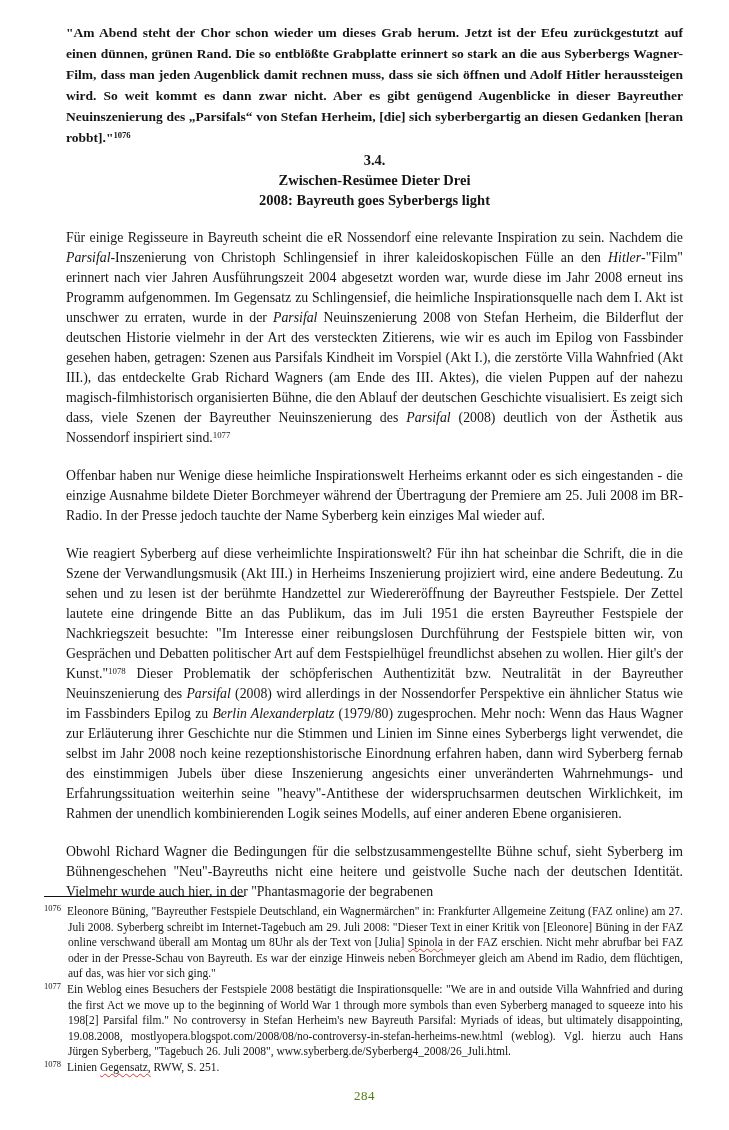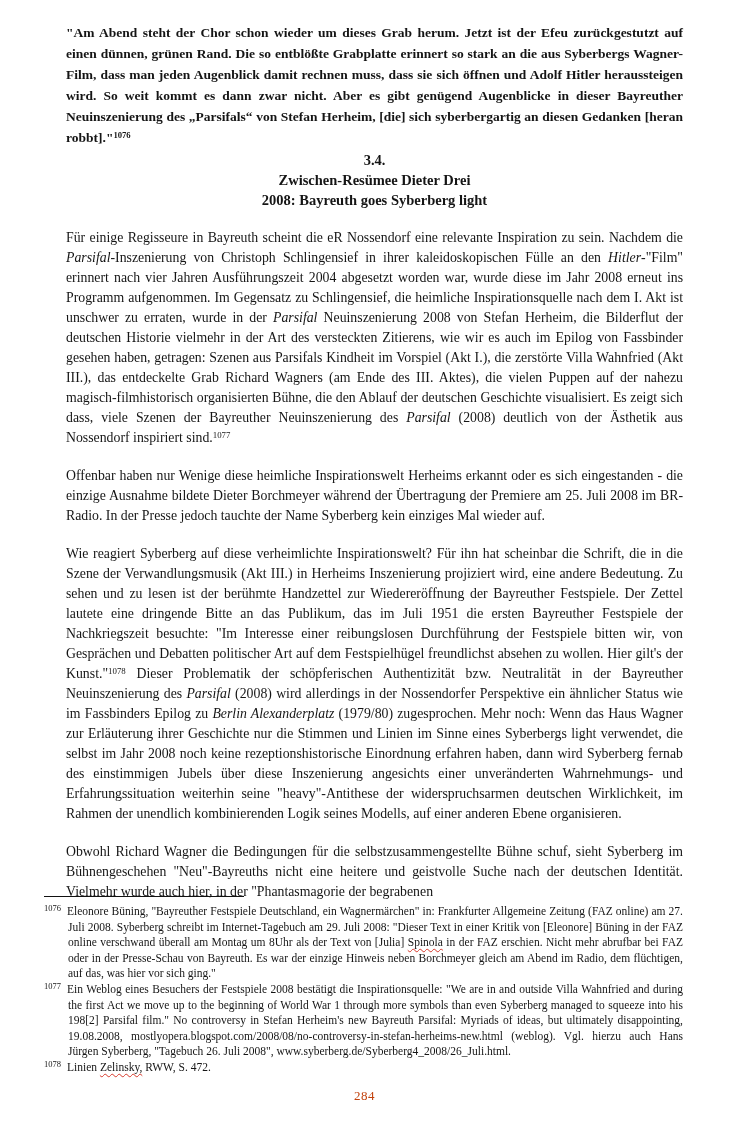--- a/index.html
+++ b/index.html
@@ -76,45 +76,45 @@
     position: relative;
     top: -0.45em;
     line-height: 0;
   }
   .page-number {
     position: absolute;
     left: 0;
     top: 1088px;
     width: 729px;
     text-align: center;
-    color: #c2410c;
+    color: #4d7c0f;
     font-size: 13px;
     letter-spacing: 0.5px;
   }
 </style>
 </head>
 <body>
 
 <div class="page">
 
   <div class="quote"><span>"Am Abend steht der Chor schon wieder um dieses Grab herum. Jetzt ist der Efeu zurückgestutzt auf einen dünnen, grünen Rand. Die so entblößte Grabplatte erinnert so stark an die aus Syberbergs Wagner-Film, dass man jeden Augenblick damit rechnen muss, dass sie sich öffnen und Adolf Hitler heraussteigen wird. So weit kommt es dann zwar nicht. Aber es gibt genügend Augenblicke in dieser Bayreuther Neuinszenierung des „Parsifals“ von Stefan Herheim, [die] sich syberbergartig an diesen Gedanken [heran robbt]."</span><sup class="ref">1076</sup></div>
 
   <div class="heading">
     <div>3.4.</div>
     <div>Zwischen-Resümee Dieter Drei</div>
-    <div>2008: Bayreuth goes Syberberg light</div>
+    <div>2008: Bayreuth goes Syberbergs light</div>
   </div>
 
   <div class="para"><span>Für einige Regisseure in Bayreuth scheint die eR Nossendorf eine relevante Inspiration zu sein. Nachdem die </span><span class="it">Parsifal</span><span>-Inszenierung von Christoph Schlingensief in ihrer kaleidoskopischen Fülle an den </span><span class="it">Hitler</span><span>-"Film" erinnert nach vier Jahren Ausführungszeit 2004 abgesetzt worden war, wurde diese im Jahr 2008 erneut ins Programm aufgenommen. Im Gegensatz zu Schlingensief, die heimliche Inspirationsquelle nach dem I. Akt ist unschwer zu erraten, wurde in der </span><span class="it">Parsifal</span><span> Neuinszenierung 2008 von Stefan Herheim, die Bilderflut der deutschen Historie vielmehr in der Art des versteckten Zitierens, wie wir es auch im Epilog von Fassbinder gesehen haben, getragen: Szenen aus Parsifals Kindheit im Vorspiel (Akt I.), die zerstörte Villa Wahnfried (Akt III.), das entdeckelte Grab Richard Wagners (am Ende des III. Aktes), die vielen Puppen auf der nahezu magisch-filmhistorisch organisierten Bühne, die den Ablauf der deutschen Geschichte visualisiert. Es zeigt sich dass, viele Szenen der Bayreuther Neuinszenierung des </span><span class="it">Parsifal</span><span> (2008) deutlich von der Ästhetik aus Nossendorf inspiriert sind.</span><sup class="ref">1077</sup></div>
   <div class="para"><span>Offenbar haben nur Wenige diese heimliche Inspirationswelt Herheims erkannt oder es sich eingestanden - die einzige Ausnahme bildete Dieter Borchmeyer während der Übertragung der Premiere am 25. Juli 2008 im BR-Radio. In der Presse jedoch tauchte der Name Syberberg kein einziges Mal wieder auf.</span></div>
   <div class="para"><span>Wie reagiert Syberberg auf diese verheimlichte Inspirationswelt? Für ihn hat scheinbar die Schrift, die in die Szene der Verwandlungsmusik (Akt III.) in Herheims Inszenierung projiziert wird, eine andere Bedeutung. Zu sehen und zu lesen ist der berühmte Handzettel zur Wiedereröffnung der Bayreuther Festspiele. Der Zettel lautete eine dringende Bitte an das Publikum, das im Juli 1951 die ersten Bayreuther Festspiele der Nachkriegszeit besuchte: "Im Interesse einer reibungslosen Durchführung der Festspiele bitten wir, von Gesprächen und Debatten politischer Art auf dem Festspielhügel freundlichst absehen zu wollen. Hier gilt's der Kunst."</span><sup class="ref">1078</sup><span> Dieser Problematik der schöpferischen Authentizität bzw. Neutralität in der Bayreuther Neuinszenierung des </span><span class="it">Parsifal</span><span> (2008) wird allerdings in der Nossendorfer Perspektive ein ähnlicher Status wie im Fassbinders Epilog zu </span><span class="it">Berlin Alexanderplatz</span><span> (1979/80) zugesprochen. Mehr noch: Wenn das Haus Wagner zur Erläuterung ihrer Geschichte nur die Stimmen und Linien im Sinne eines Syberbergs light verwendet, die selbst im Jahr 2008 noch keine rezeptionshistorische Einordnung erfahren haben, dann wird Syberberg fernab des einstimmigen Jubels über diese Inszenierung angesichts einer unveränderten Wahrnehmungs- und Erfahrungssituation weiterhin seine "heavy"-Antithese der widerspruchsarmen deutschen Wirklichkeit, im Rahmen der unendlich kombinierenden Logik seines Modells, auf einer anderen Ebene organisieren.</span></div>
   <div class="para"><span>Obwohl Richard Wagner die Bedingungen für die selbstzusammengestellte Bühne schuf, sieht Syberberg im Bühnengeschehen "Neu"-Bayreuths nicht eine heitere und geistvolle Suche nach der deutschen Identität. Vielmehr wurde auch hier, in der "Phantasmagorie der begrabenen</span></div>
 
   <div class="foot-block">
     <div class="fsep"></div>
     <div class="footnote"><sup class="fnum">1076</sup><span><span>Eleonore Büning, "Bayreuther Festspiele Deutschland, ein Wagnermärchen" in: Frankfurter Allgemeine Zeitung (FAZ online) am 27. Juli 2008. Syberberg schreibt im Internet-Tagebuch am 29. Juli 2008: "Dieser Text in einer Kritik von [Eleonore] Büning in der FAZ online verschwand überall am Montag um 8Uhr als der Text von [Julia] </span><span class="sq">Spinola</span><span> in der FAZ erschien. Nicht mehr abrufbar bei FAZ oder in der Presse-Schau von Bayreuth. Es war der einzige Hinweis neben Borchmeyer gleich am Abend im Radio, dem flüchtigen, auf das, was hier vor sich ging."</span></span></div>
     <div class="footnote"><sup class="fnum">1077</sup><span><span>Ein Weblog eines Besuchers der Festspiele 2008 bestätigt die Inspirationsquelle: "We are in and outside Villa Wahnfried and during the first Act we move up to the beginning of World War 1 through more symbols than even Syberberg managed to squeeze into his 198[2] Parsifal film." No controversy in Stefan Herheim's new Bayreuth Parsifal: Myriads of ideas, but ultimately disappointing, 19.08.2008, mostlyopera.blogspot.com/2008/08/no-controversy-in-stefan-herheims-new.html (weblog). Vgl. hierzu auch Hans Jürgen Syberberg, "Tagebuch 26. Juli 2008", www.syberberg.de/Syberberg4_2008/26_Juli.html.</span></span></div>
-    <div class="footnote"><sup class="fnum">1078</sup><span><span>Linien </span><span class="sq">Zelinsky,</span><span> RWW, S. 472.</span></span></div>
+    <div class="footnote"><sup class="fnum">1078</sup><span><span>Linien </span><span class="sq">Gegensatz,</span><span> RWW, S. 251.</span></span></div>
   </div>
 
   <div class="page-number">284</div>
 
 </div>
 
 </body></html>

